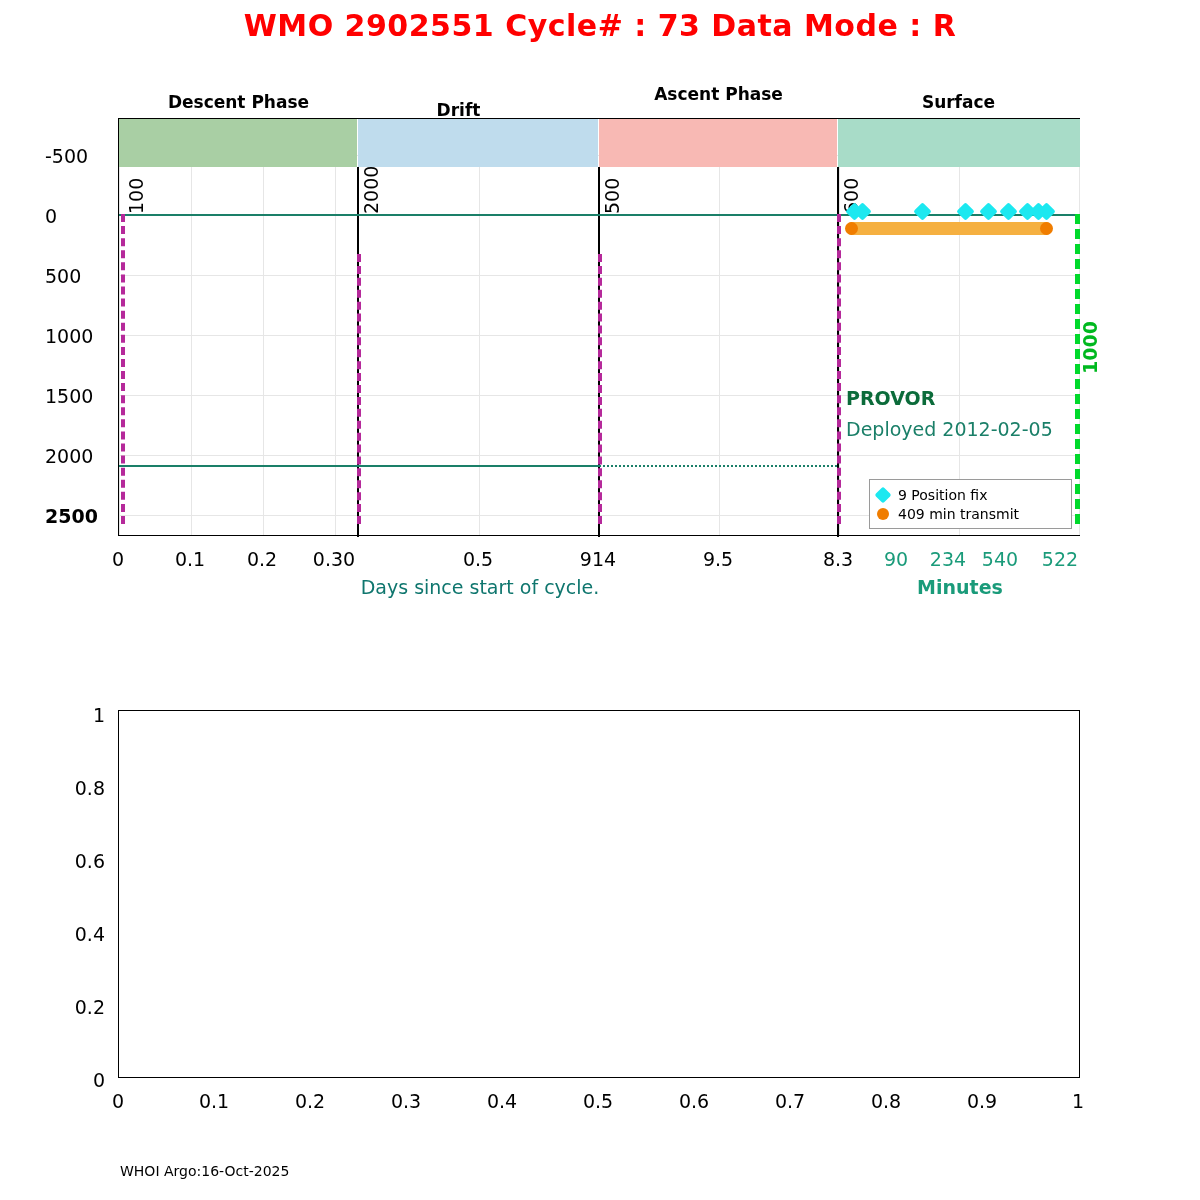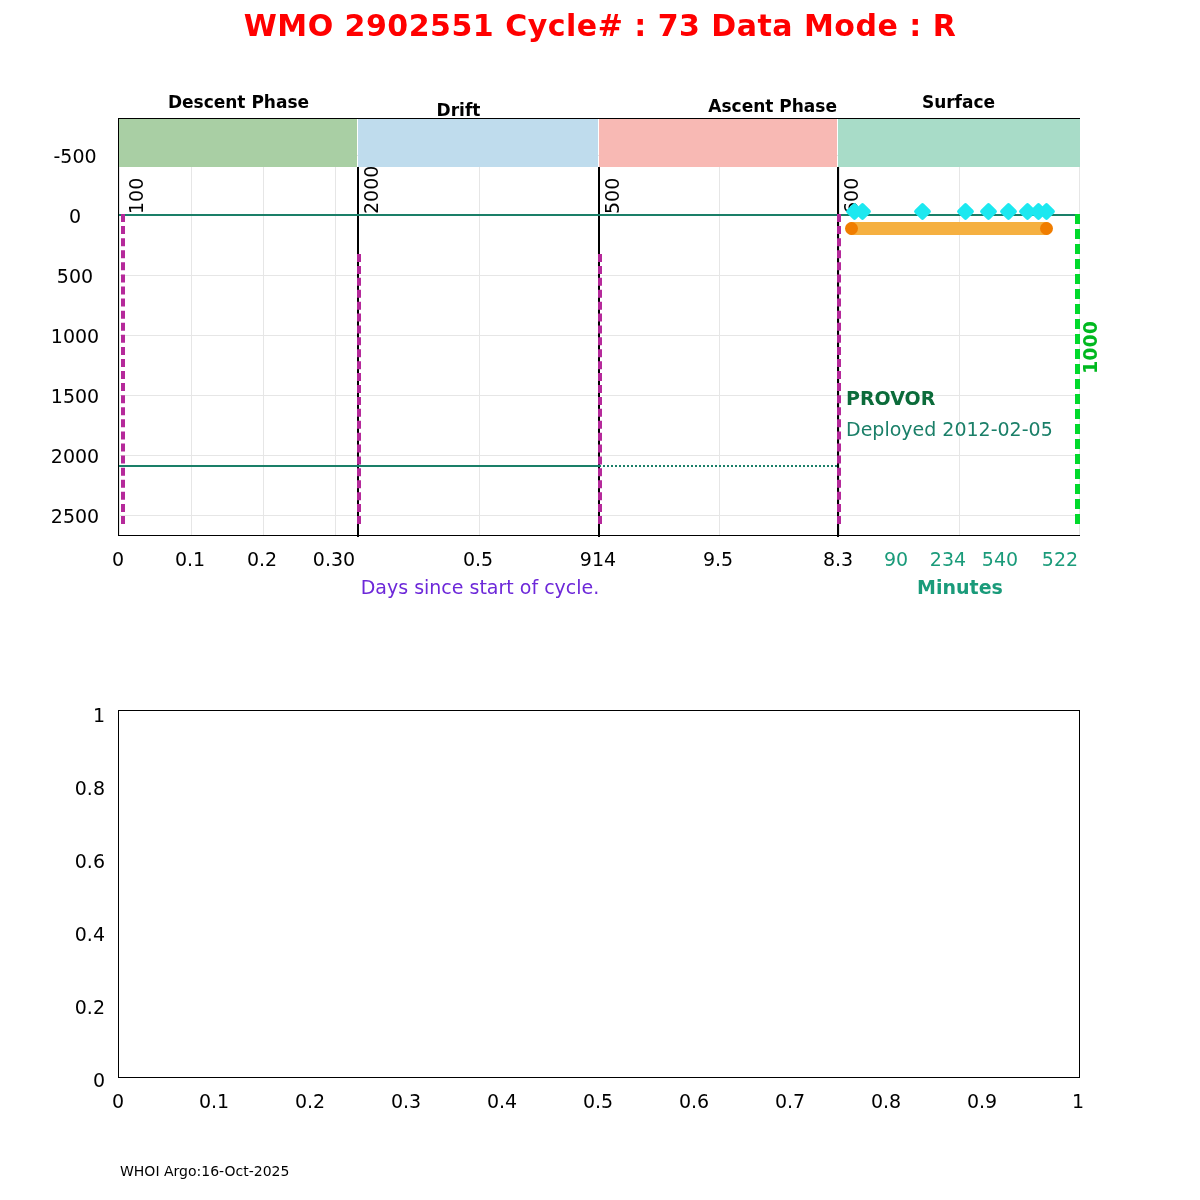--- a/index.html
+++ b/index.html
@@ -78,44 +78,44 @@
   #legend{
     position:absolute;border:1px solid #9a9a9a;background:#fff;
     padding:5px 8px 5px 7px;font-size:14px;color:#000;
   }
   #legend .row{display:flex;align-items:center;height:19px;}
   #legend .row span.txt{margin-left:9px;}
   .lg-fix{width:12px;height:12px;background:#1ce8f0;transform:rotate(45deg);border-radius:2px;}
   .lg-tr{width:12px;height:12px;border-radius:50%;background:#f07d00;}
 
   
-  .ylab{position:absolute;font-size:19px;color:#000;text-align:center;width:60px;}
+  .ylab{position:absolute;font-size:19px;color:#000;text-align:left;width:60px;}
   .xlab{position:absolute;font-size:19px;color:#000;text-align:center;width:70px;}
   .xlab.teal{color:#1a9b7a;}
-  .xaxis-title{position:absolute;font-size:19px;color:#6d28d9;text-align:center;}
+  .xaxis-title{position:absolute;font-size:19px;color:#0f766e;text-align:center;}
   .xaxis-title.teal{color:#1a9b7a;}
 
   
   #plot2{
     left:118px;top:710px;width:962px;height:368px;
     border:1px solid #000;box-sizing:border-box;background:#fff;
   }
   .ylab2{position:absolute;font-size:19px;color:#000;text-align:right;width:60px;}
   .xlab2{position:absolute;font-size:19px;color:#000;text-align:center;width:60px;}
 
   #footer{position:absolute;left:120px;top:1163px;font-size:14px;color:#000;}
 </style>
 </head>
 <body>
 
 <div class="abs" id="main-title">WMO 2902551   Cycle# : 73   Data Mode : R</div>
 
 <div class="phase-label" style="left:120px;top:92px;width:237px;">Descent Phase</div>
 <div class="phase-label" style="left:340px;top:92px;width:237px;margin-top:8px;">Drift</div>
-<div class="phase-label" style="left:600px;top:96px;width:237px;text-align:right;">Ascent Phase</div>
+<div class="phase-label" style="left:600px;top:84px;width:237px;">Ascent Phase</div>
 <div class="phase-label" style="left:840px;top:92px;width:237px;">Surface</div>
 
 <div class="abs" id="plot1">
 
   <div class="gridv" style="left:0px;"></div>
   <div class="gridv" style="left:72px;"></div>
   <div class="gridv" style="left:144px;"></div>
   <div class="gridv" style="left:216px;"></div>
   <div class="gridv" style="left:360px;"></div>
   <div class="gridv" style="left:480px;"></div>
@@ -169,29 +169,39 @@
   <div class="fix" style="left:840px;top:86px;"></div>
   <div class="fix" style="left:863px;top:86px;"></div>
   <div class="fix" style="left:883px;top:86px;"></div>
   <div class="fix" style="left:902px;top:86px;"></div>
   <div class="fix" style="left:913px;top:86px;"></div>
   <div class="fix" style="left:921px;top:86px;"></div>
 
   <div class="float-name" style="left:727px;top:268px;">PROVOR</div>
   <div class="float-dep" style="left:727px;top:299px;">Deployed 2012-02-05</div>
 
+  <div id="legend" style="left:750px;top:360px;width:186px;">
+    <div class="row">
+      <div class="lg-fix"></div>
+      <span class="txt">9 Position fix</span>
+    </div>
+    <div class="row">
+      <div class="lg-tr"></div>
+      <span class="txt">409 min transmit</span>
+    </div>
+  </div>
 </div>
 
 <div class="ylab" style="left:45px;top:145px;">-500</div>
 <div class="ylab" style="left:45px;top:205px;">0</div>
 <div class="ylab" style="left:45px;top:265px;">500</div>
 <div class="ylab" style="left:45px;top:325px;">1000</div>
 <div class="ylab" style="left:45px;top:385px;">1500</div>
 <div class="ylab" style="left:45px;top:445px;">2000</div>
-<div class="ylab" style="left:45px;top:505px;">2500</div>
+<div class="ylab" style="left:45px;top:505px;font-weight:bold;">2500</div>
 
 <div class="xlab" style="left:83px;top:548px;">0</div>
 <div class="xlab" style="left:155px;top:548px;">0.1</div>
 <div class="xlab" style="left:227px;top:548px;">0.2</div>
 <div class="xlab" style="left:299px;top:548px;">0.30</div>
 <div class="xlab" style="left:443px;top:548px;">0.5</div>
 <div class="xlab" style="left:563px;top:548px;">914</div>
 <div class="xlab" style="left:683px;top:548px;">9.5</div>
 <div class="xlab" style="left:803px;top:548px;">8.3</div>
 

